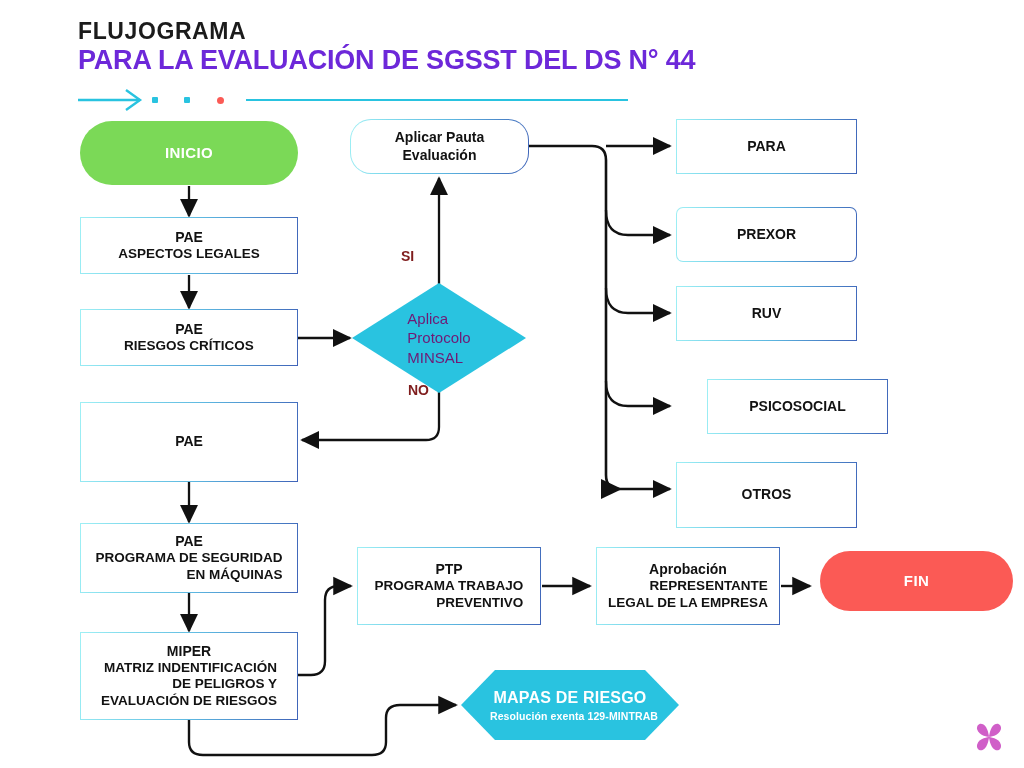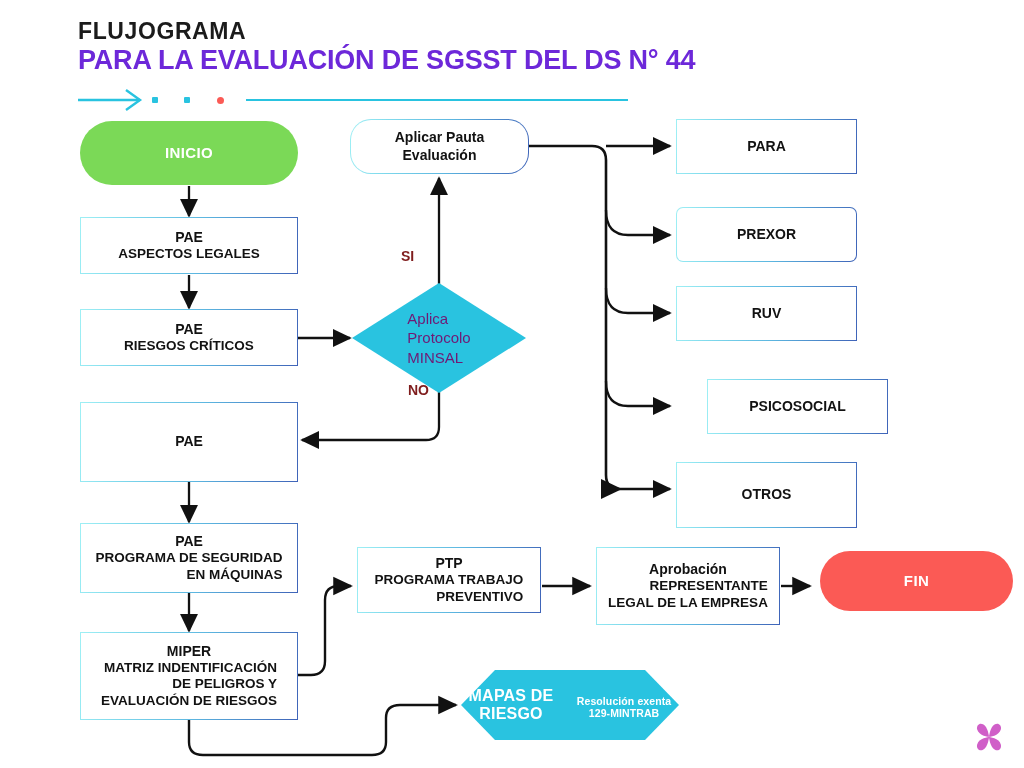--- a/index.html
+++ b/index.html
@@ -103,21 +103,21 @@
   }
 
   .hexbanner {
     position: absolute;
   }
   .hex-shape { position: absolute; inset: 0; }
   .hex-label {
     position: absolute;
     inset: 0;
     display: flex;
-    flex-direction: row;
+    flex-direction: column;
     align-items: center;
     justify-content: center;
     color: #ffffff;
     text-align: center;
   }
   .hex-label .h1 { font-size: 16px; font-weight: bold; letter-spacing: 0.2px; }
   .hex-label .h2 { font-size: 10.5px; font-weight: bold; margin-top: 3px; letter-spacing: 0.1px; padding-left: 8px; }
 
   .edge-label {
     position: absolute;
@@ -254,21 +254,21 @@
   <div class="node box" style="left:676px; top:286px; width:181px; height:55px;">
     <span class="t1">RUV</span>
   </div>
   <div class="node box" style="left:676px; top:379px; width:181px; height:55px;margin-left:31px;">
     <span class="t1">PSICOSOCIAL</span>
   </div>
   <div class="node box" style="left:676px; top:462px; width:181px; height:66px;">
     <span class="t1">OTROS</span>
   </div>
 
-  <div class="node box" style="left:357px; top:547px; width:184px; height:66px;">
+  <div class="node box" style="left:357px; top:547px; width:184px; height:78px;">
     <span class="t1">PTP</span>
     <span class="t2 ml">PROGRAMA TRABAJO<br>PREVENTIVO</span>
   </div>
 
   <div class="node box" style="left:596px; top:547px; width:184px; height:78px;">
     <span class="t1">Aprobación</span>
     <span class="t2 ml">REPRESENTANTE<br>LEGAL DE LA EMPRESA</span>
   </div>
 
   <div class="node pill" style="left:820px; top:551px; width:193px; height:60px; background:#FB5A55;text-align:center;">

